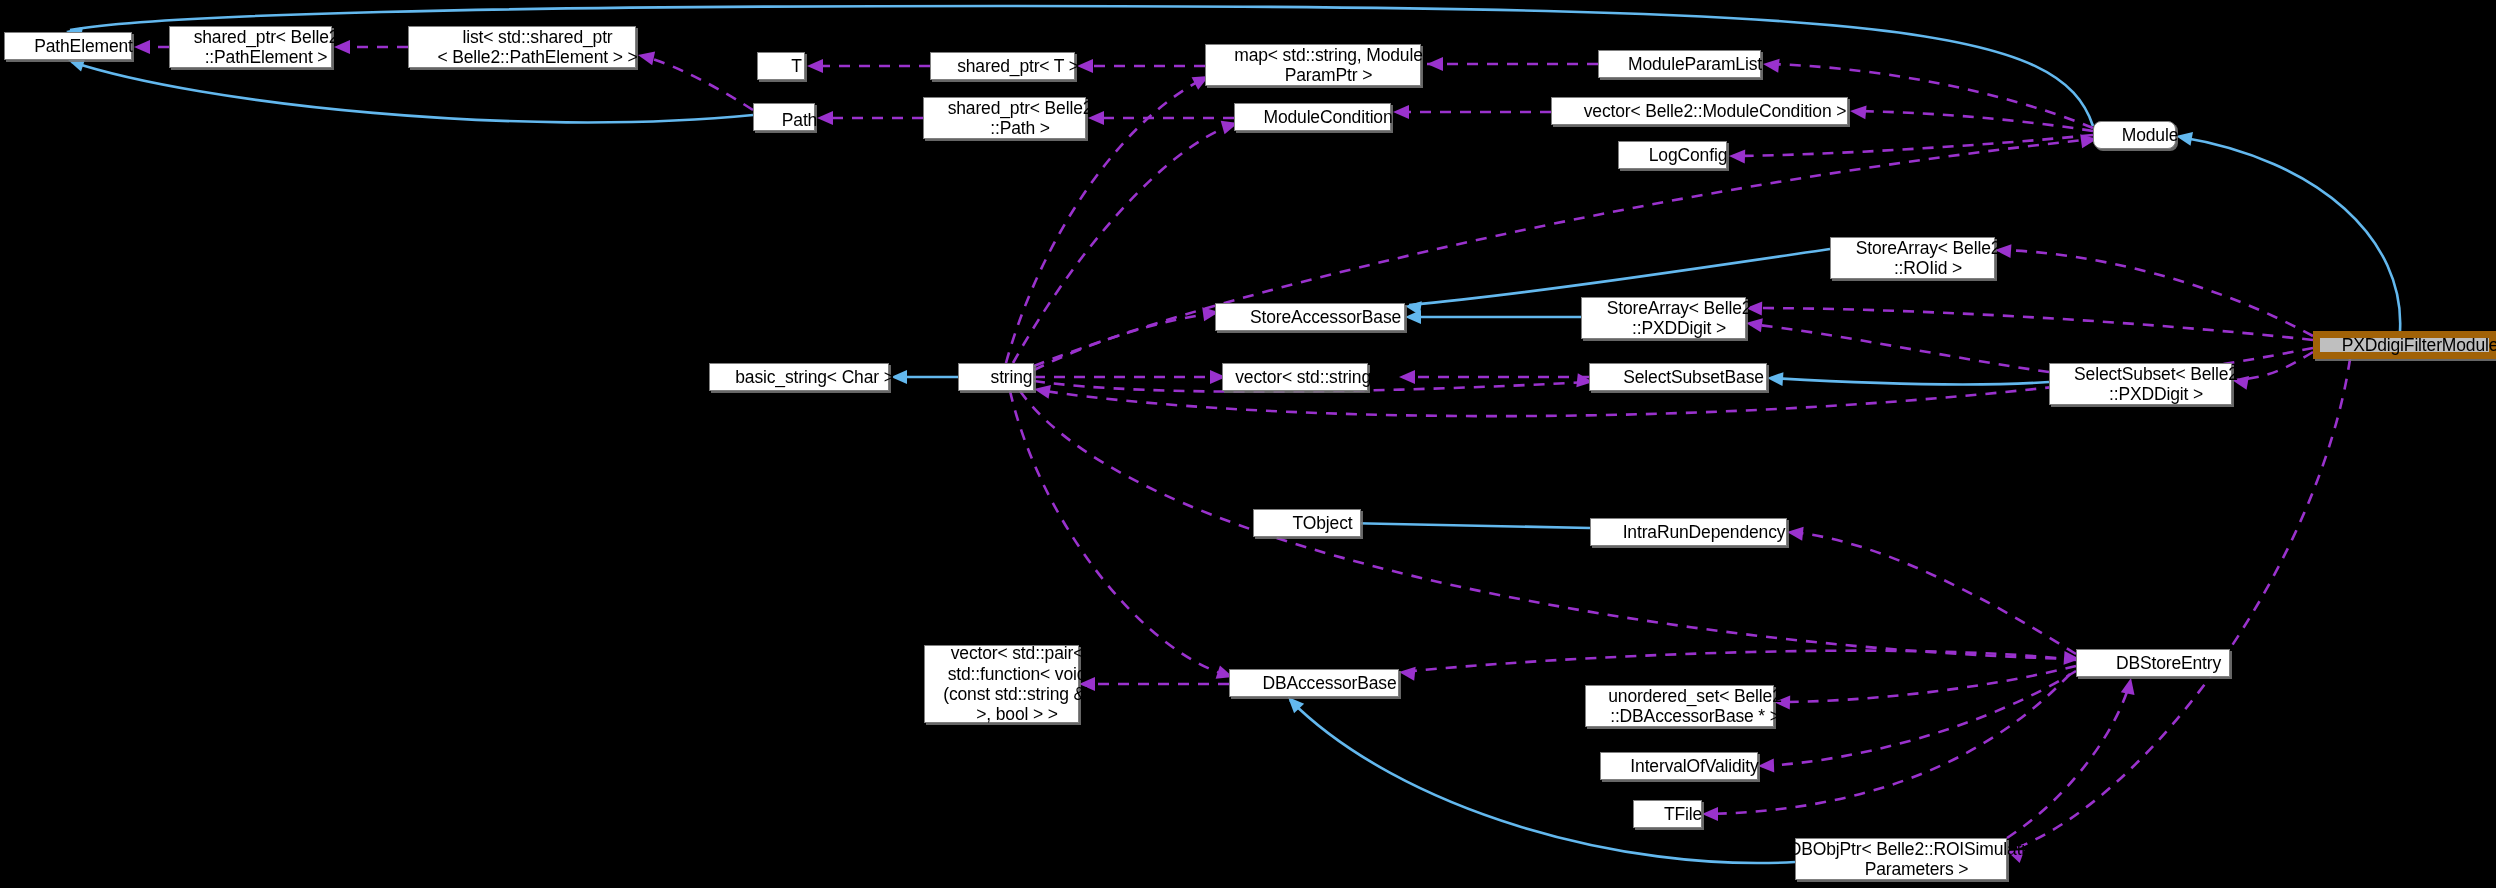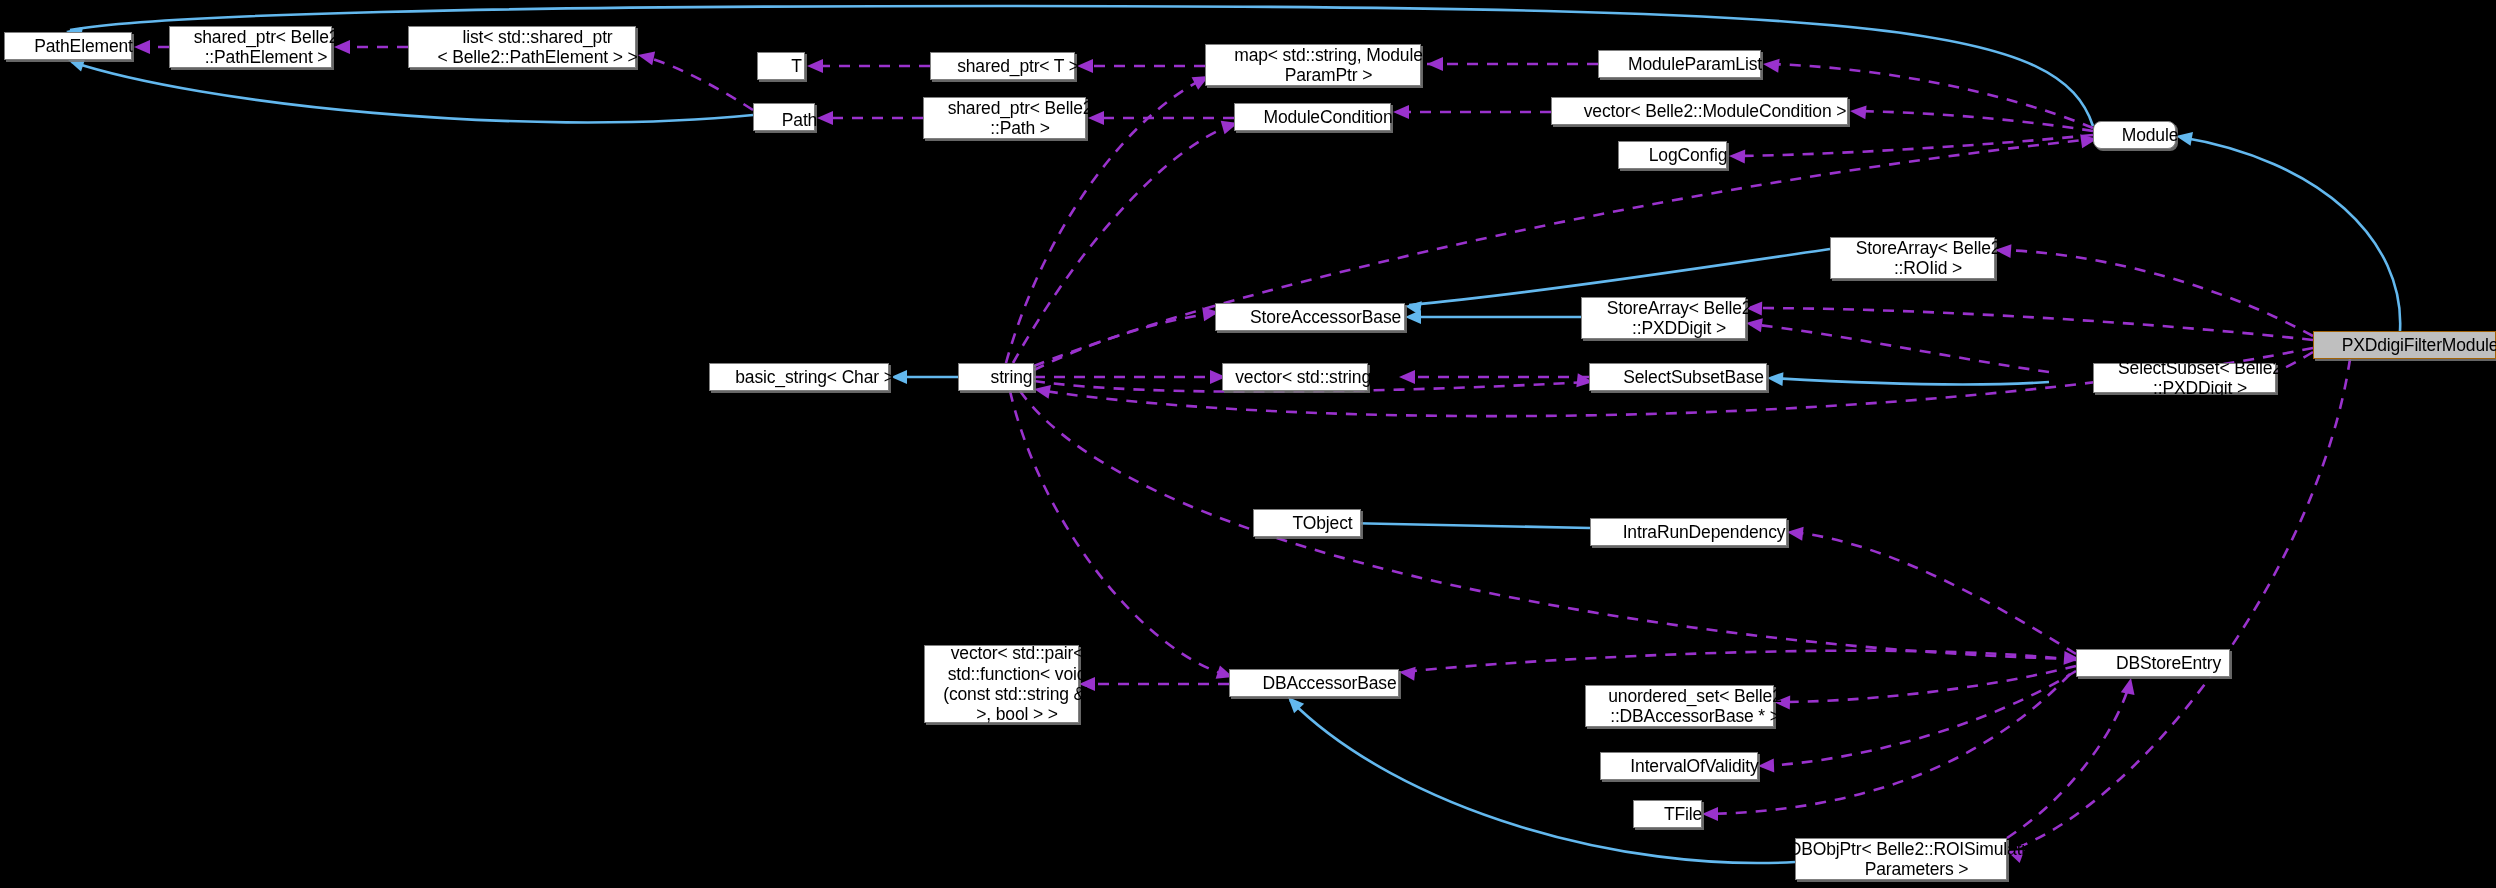--- a/index.html
+++ b/index.html
@@ -37,21 +37,21 @@
     line-height: 1.16;
     font-size: 17.5px;
     white-space: pre;
     letter-spacing: -0.15px;
     box-shadow: 2px 2px 0 0 rgba(120,120,120,0.85);
     z-index: 5;
     padding-left: 31px;
   }
   .node.highlight {
     background: #bfbfbf;
-    border: 1px solid #a16207;
+    border: 7px solid #a16207;
   }
   .node .lbl {
     display: block;
     padding: 0 6px;
   }
 </style>
 </head>
 <body>
 
 <div id="canvas">
@@ -170,21 +170,21 @@
       <div class="node" style="left: 1830px; top: 237px; width: 165px; height: 42px;"><span class="lbl">StoreArray&lt; Belle2
 ::ROIid &gt;</span></div>
       <div class="node" style="left: 1215px; top: 303px; width: 190px; height: 28px;"><span class="lbl">StoreAccessorBase</span></div>
       <div class="node" style="left: 1581px; top: 297px; width: 165px; height: 42px;"><span class="lbl">StoreArray&lt; Belle2
 ::PXDDigit &gt;</span></div>
       <div class="node highlight" style="left: 2313px; top: 331px; width: 183px; height: 28px;"><span class="lbl">PXDdigiFilterModule</span></div>
       <div class="node" style="left: 709px; top: 363px; width: 180px; height: 28px;"><span class="lbl">basic_string&lt; Char &gt;</span></div>
       <div class="node" style="left: 958px; top: 363px; width: 76px; height: 28px;"><span class="lbl">string</span></div>
       <div class="node" style="left: 1222px; top: 363px; width: 146px; height: 28px; text-align: right;"><span class="lbl">vector&lt; std::string &gt;</span></div>
       <div class="node" style="left: 1589px; top: 363px; width: 178px; height: 28px;"><span class="lbl">SelectSubsetBase</span></div>
-      <div class="node" style="left: 2049px; top: 363px; width: 183px; height: 30px; margin-left: 44px;"><span class="lbl">SelectSubset&lt; Belle2
+      <div class="node" style="left: 2049px; top: 363px; width: 183px; height: 42px;"><span class="lbl">SelectSubset&lt; Belle2
 ::PXDDigit &gt;</span></div>
       <div class="node" style="left: 1253px; top: 509px; width: 108px; height: 28px;"><span class="lbl">TObject</span></div>
       <div class="node" style="left: 1590px; top: 518px; width: 197px; height: 28px;"><span class="lbl">IntraRunDependency</span></div>
       <div class="node" style="left: 924px; top: 645px; width: 155px; height: 78px;"><span class="lbl">vector&lt; std::pair&lt;
 std::function&lt; void
 (const std::string &amp;)
 &gt;, bool &gt; &gt;</span></div>
       <div class="node" style="left: 1229px; top: 669px; width: 170px; height: 28px;"><span class="lbl">DBAccessorBase</span></div>
       <div class="node" style="left: 2076px; top: 649px; width: 154px; height: 28px;"><span class="lbl">DBStoreEntry</span></div>
       <div class="node" style="left: 1585px; top: 685px; width: 189px; height: 42px;"><span class="lbl">unordered_set&lt; Belle2

